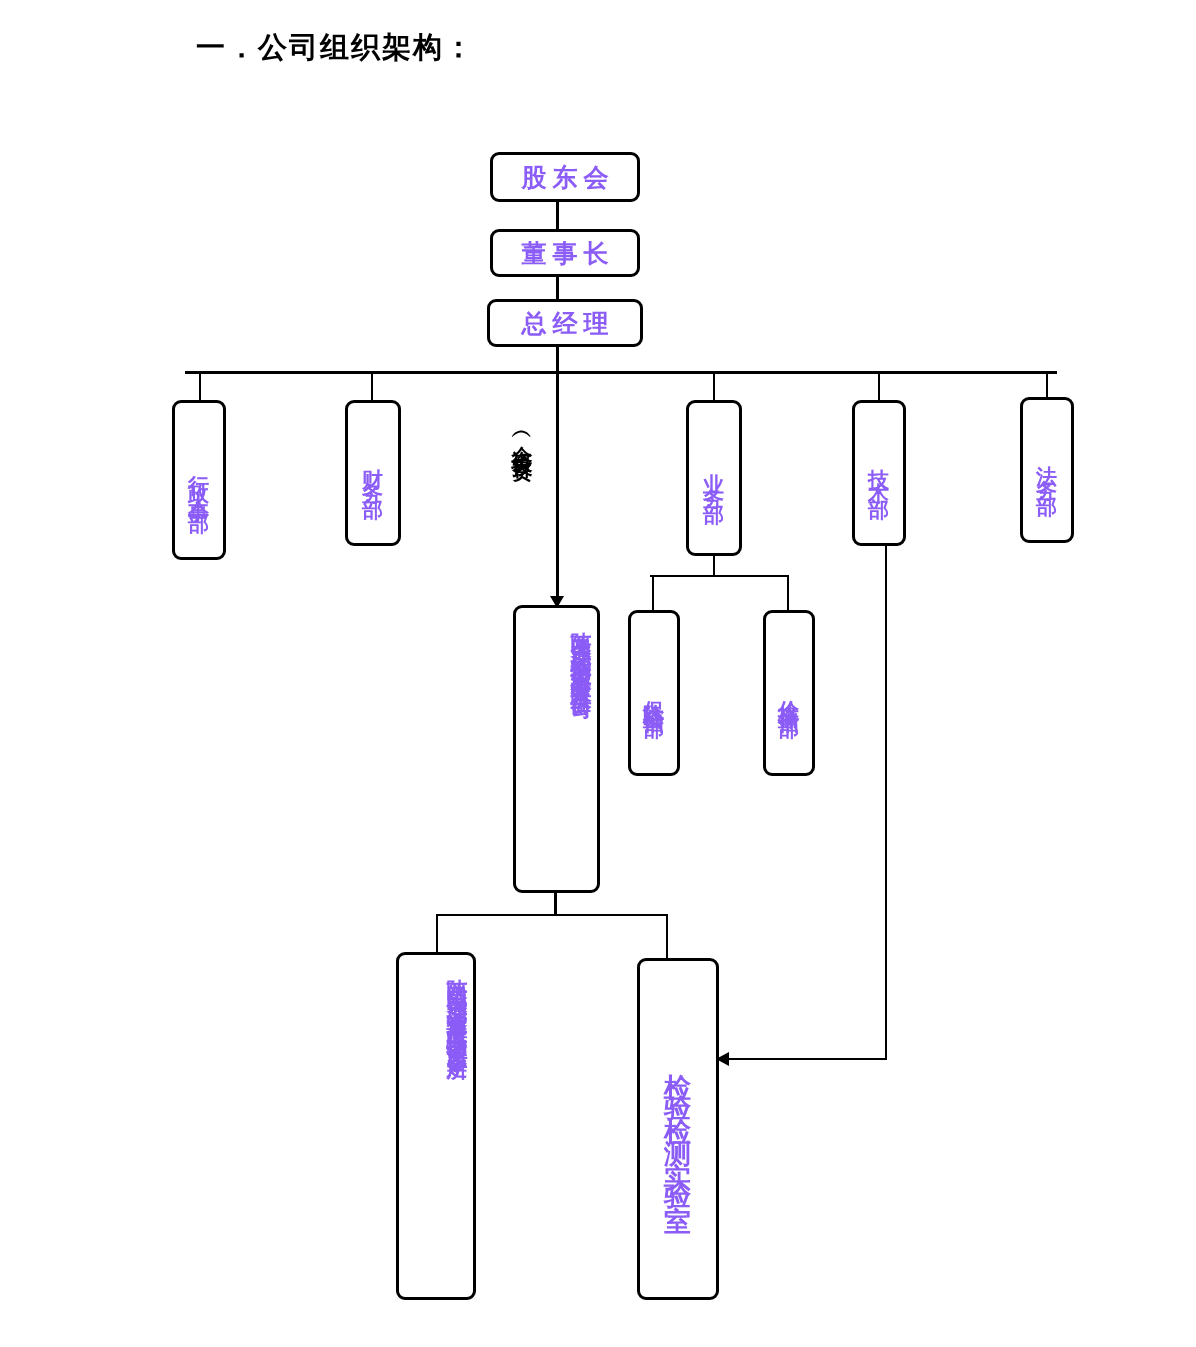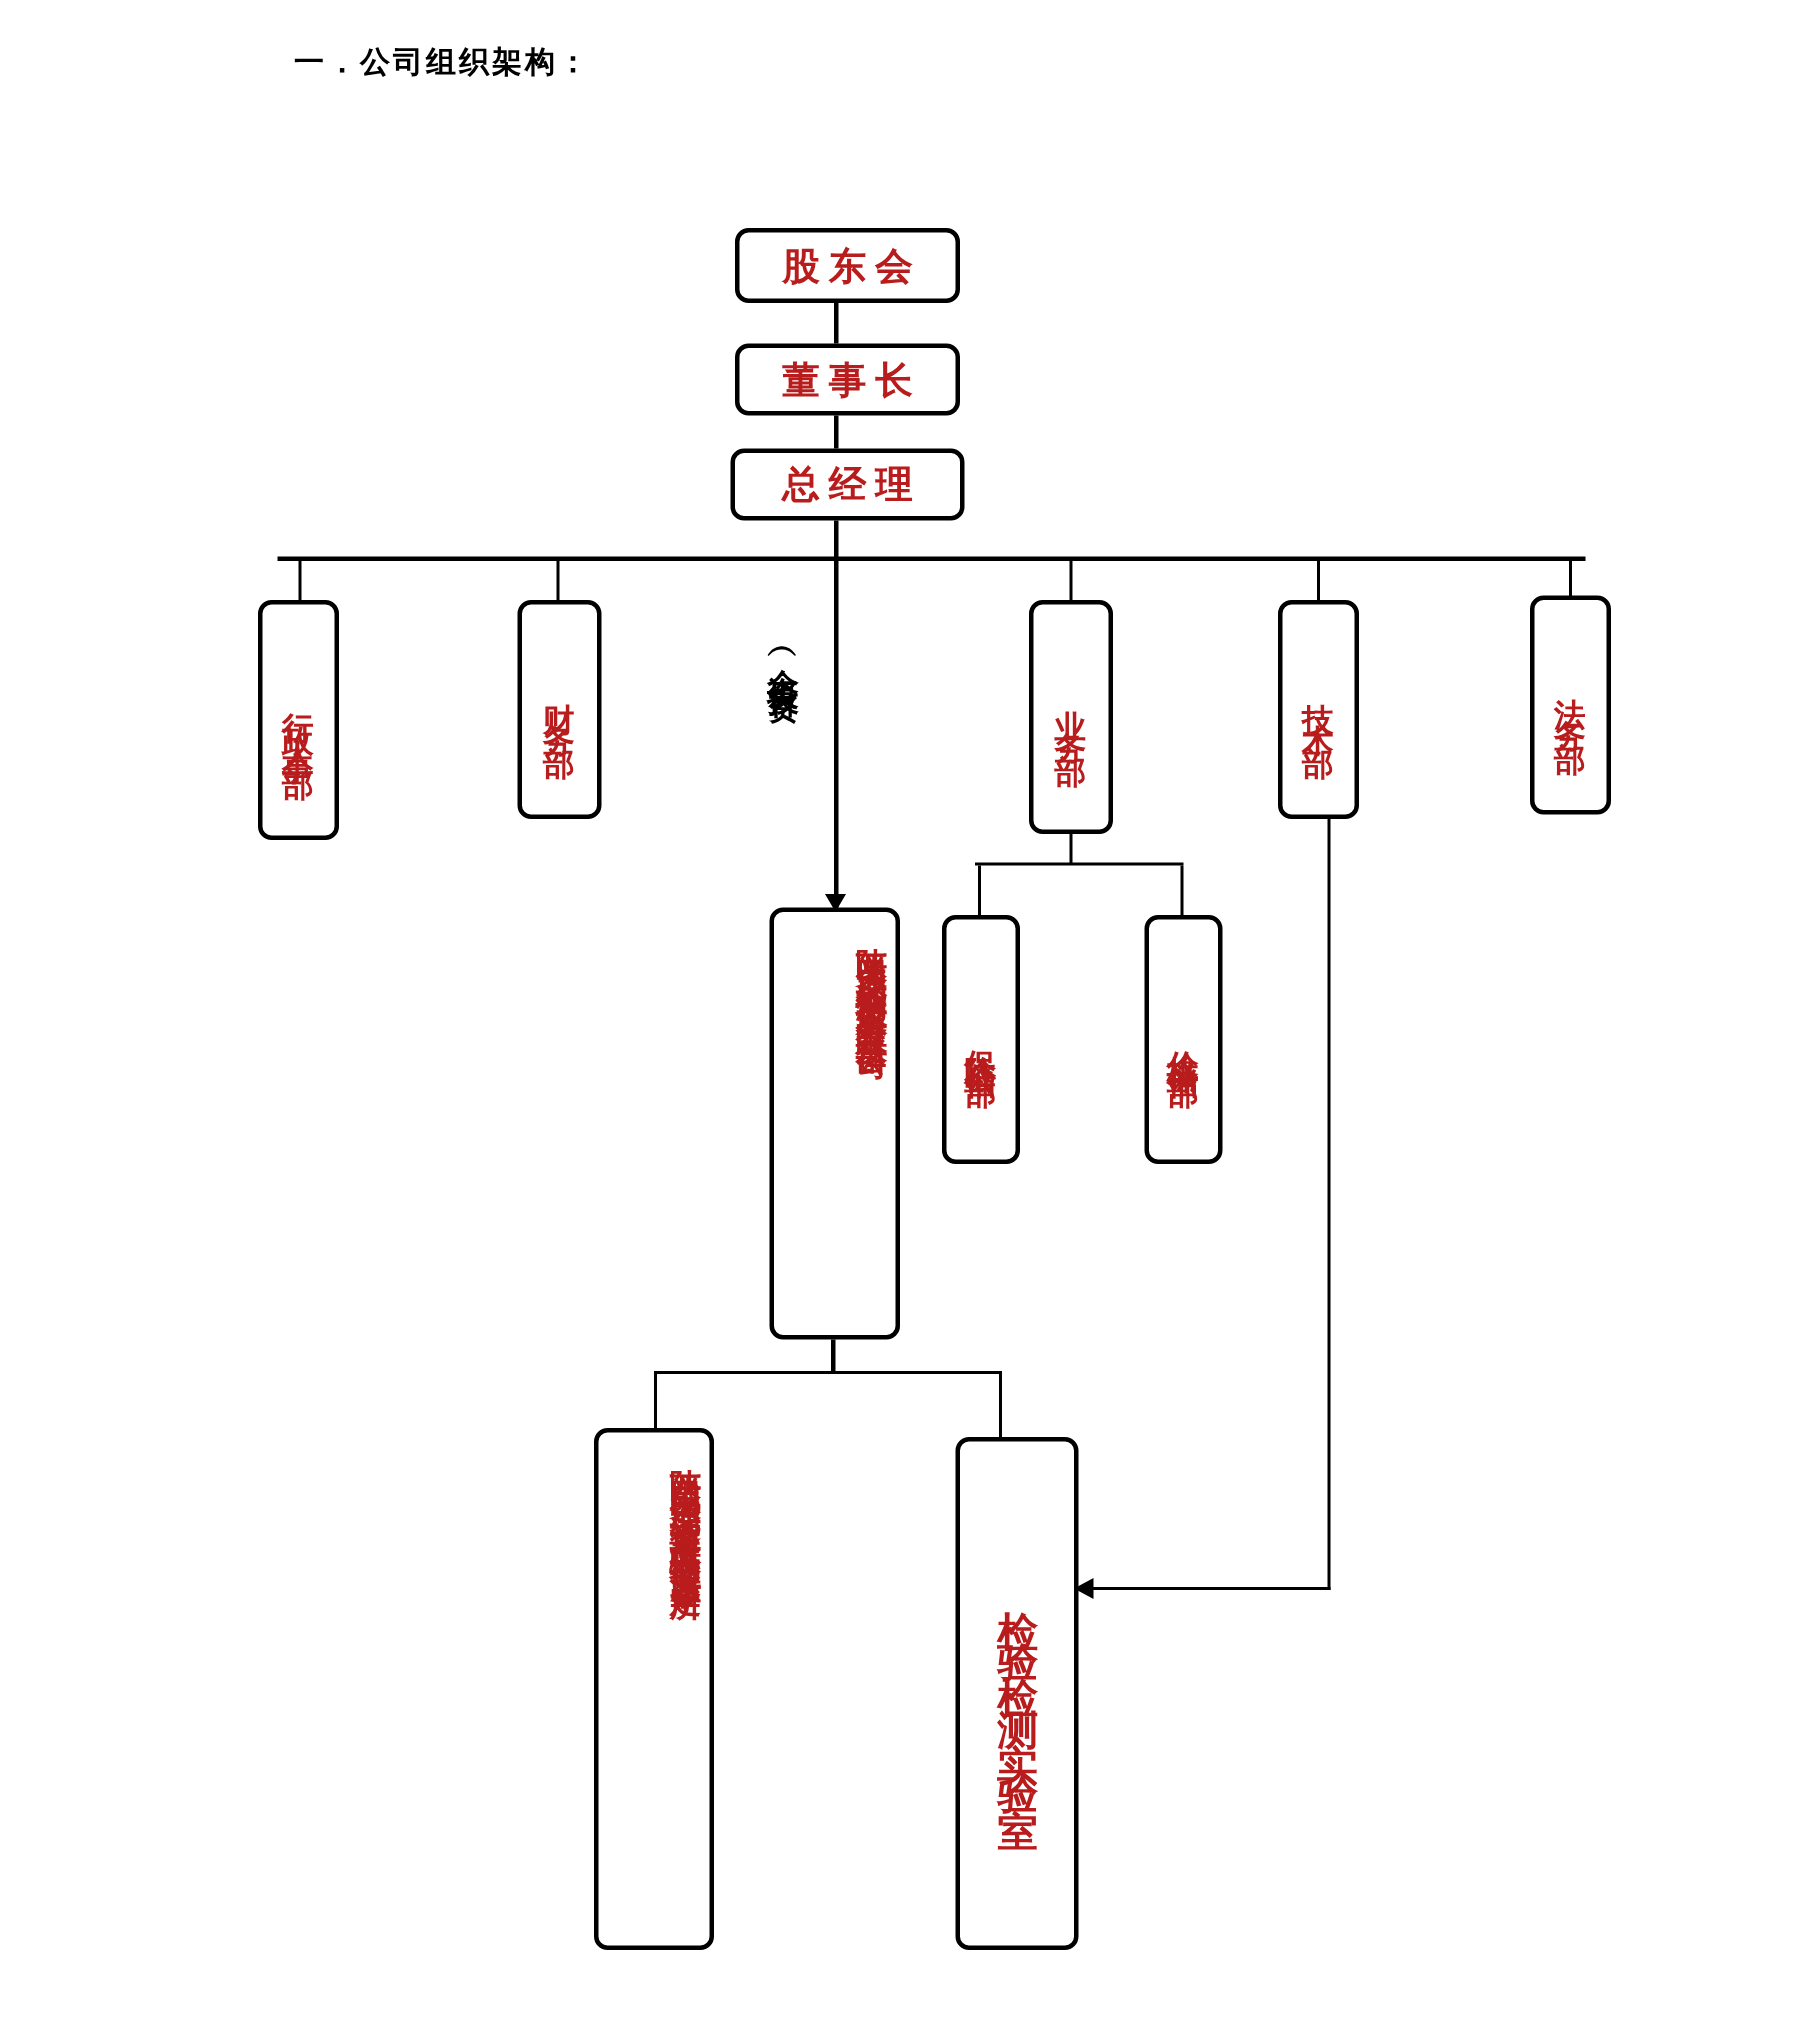--- a/index.html
+++ b/index.html
@@ -16,40 +16,40 @@
     position: relative;
     width: 1196px;
     height: 1347px;
     background: #ffffff;
     overflow: hidden;
   }
   #page-title {
     position: absolute;
     left: 196px;
     top: 28px;
-    font-size: 20px;
+    font-size: 29px;
     font-weight: 700;
     letter-spacing: 2px;
     font-family: "DejaVu Serif", "Liberation Serif", serif;
     white-space: nowrap;
   }
 
   
   .node {
     position: absolute;
     box-sizing: border-box;
     border: 3px solid #000000;
     border-radius: 9px;
     background: #ffffff;
     display: flex;
     align-items: center;
     justify-content: center;
     text-align: center;
     font-weight: 700;
-    color: #b91c1c;
+    color: #8b5cf6;
     line-height: 1.0;
   }
   
   .node.horiz {
     font-size: 25px;
     letter-spacing: 6px;
     text-indent: 6px;
     border-width: 3px;
   }
   

